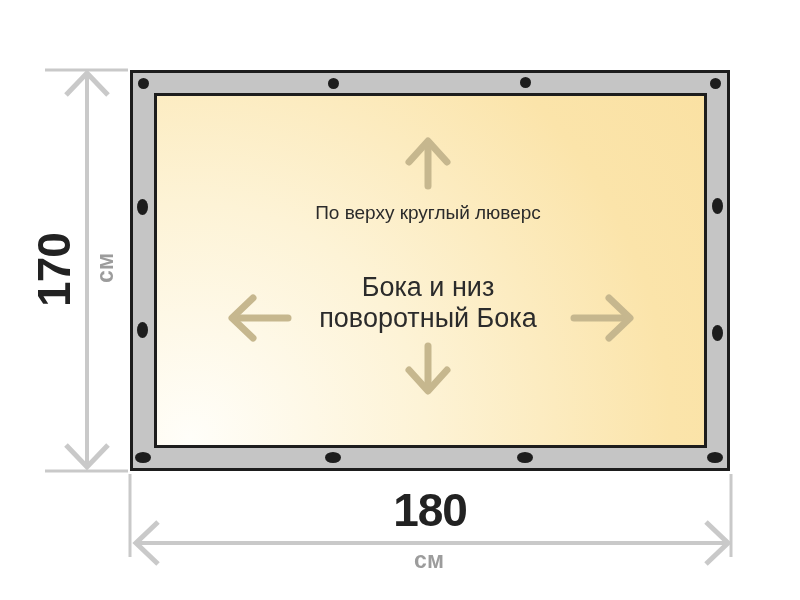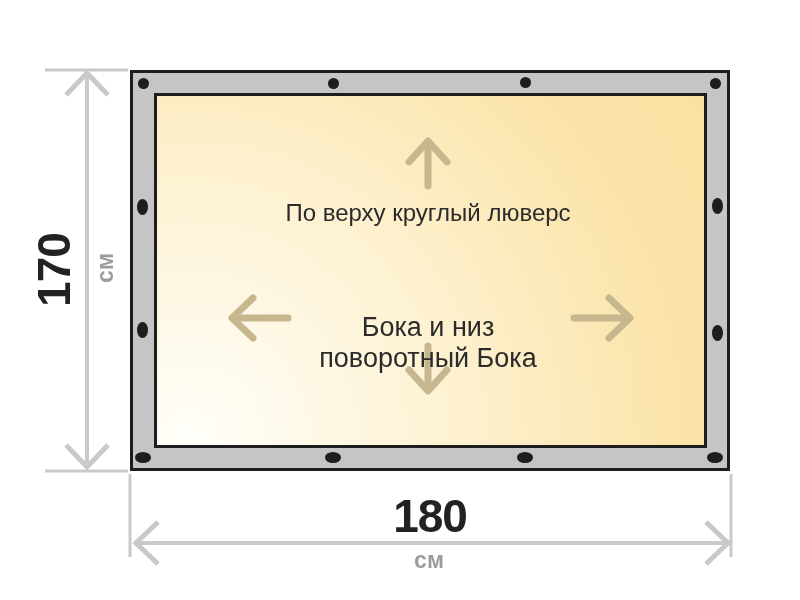--- a/index.html
+++ b/index.html
@@ -17,31 +17,31 @@
     background:radial-gradient(circle at 6% 98%, #fffef9 0%, #fdf3d6 38%, #fbe4aa 78%, #fae1a3 100%);
   }
   .g{position:absolute;background:#1d1d1d;}
   .g-c{width:11px;height:11px;border-radius:50%;}
   .g-v{width:11px;height:16px;border-radius:50%;}
   .g-h{width:16px;height:11px;border-radius:50%;}
   .overlay{position:absolute;left:0;top:0;pointer-events:none;}
   .txt{position:absolute;white-space:nowrap;}
   .label-top{
     left:428px;top:213px;transform:translate(-50%,-50%);
-    font-size:24px;color:#2b2b2b;
+    font-size:19px;color:#2b2b2b;
   }
   .label-sides{
     left:428px;top:303px;transform:translate(-50%,-50%);
-    font-size:27px;line-height:31px;color:#2b2b2b;text-align:center;margin-top:40px;
+    font-size:27px;line-height:31px;color:#2b2b2b;text-align:center;
   }
   .dim-value{font-weight:700;font-size:46px;color:#222222;letter-spacing:-1px;}
   .dim-unit{font-weight:700;font-size:23px;color:#9c9c9c;}
   .v-value{left:54px;top:270px;transform:translate(-50%,-50%) rotate(-90deg);}
   .v-unit{left:105px;top:268px;transform:translate(-50%,-50%) rotate(-90deg);}
-  .h-value{left:430px;top:510px;transform:translate(-50%,-50%);margin-top:6px;}
+  .h-value{left:430px;top:510px;transform:translate(-50%,-50%);}
   .h-unit{left:429px;top:560px;transform:translate(-50%,-50%);}
 </style>
 </head>
 <body>
 
 <div class="stage">
 
   <div class="frame"></div>
 
   <div class="fabric"></div>

